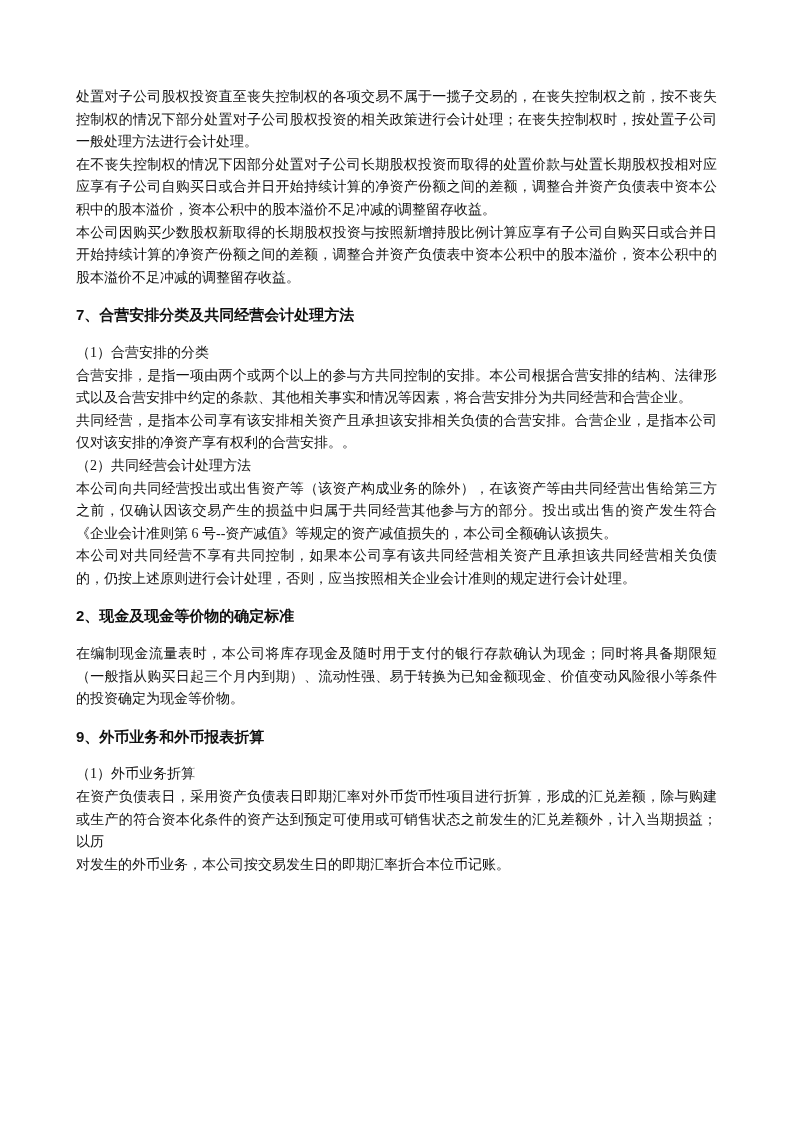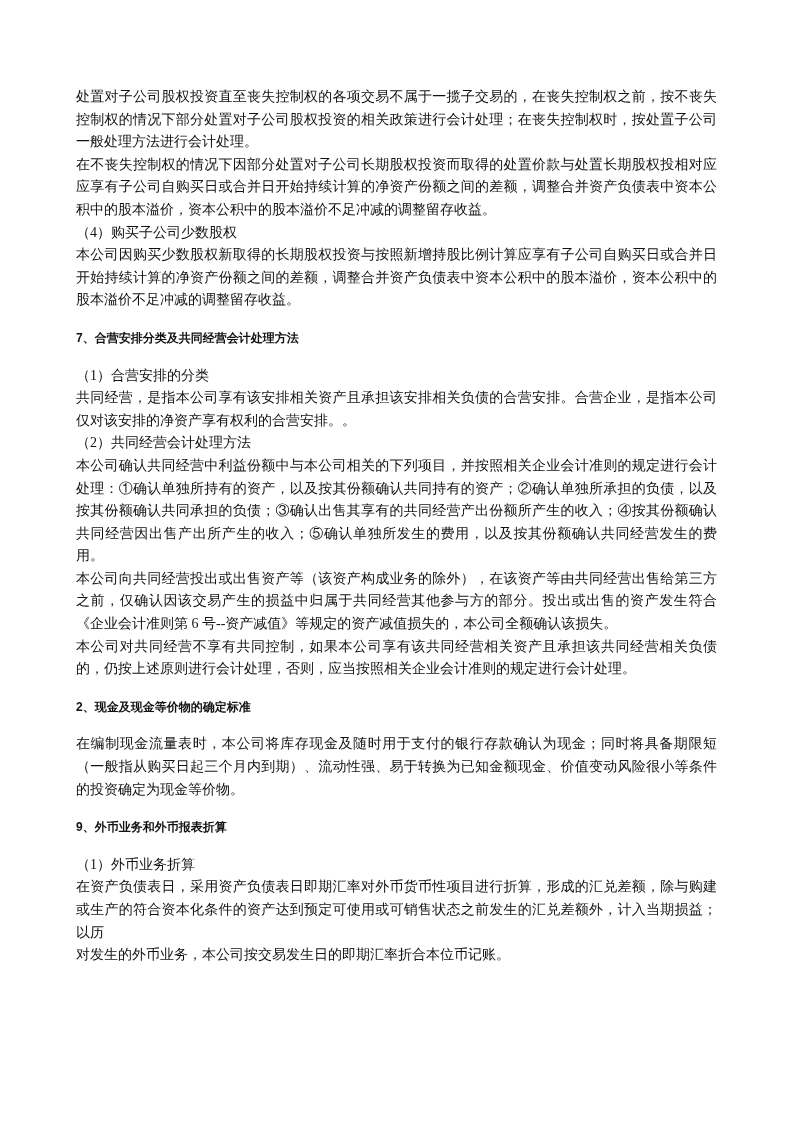--- a/index.html
+++ b/index.html
@@ -27,40 +27,39 @@
     line-height: 22.6px;
     text-align: justify;
     text-justify: inter-ideograph;
     word-break: break-all;
     color: #111111;
   }
   h2.heading {
     margin: 15px 0 15px 0;
     font-family: "Liberation Sans", "DejaVu Sans", sans-serif;
     font-weight: bold;
-    font-size: 12px;
+    font-size: 15px;
     line-height: 22.6px;
     text-align: left;
     color: #111111;
   }
 </style>
 </head>
 <body>
 
 <main class="page">
   <section class="content">
       <p class="paragraph">处置对子公司股权投资直至丧失控制权的各项交易不属于一揽子交易的，在丧失控制权之前，按不丧失控制权的情况下部分处置对子公司股权投资的相关政策进行会计处理；在丧失控制权时，按处置子公司一般处理方法进行会计处理。</p>
       <p class="paragraph">在不丧失控制权的情况下因部分处置对子公司长期股权投资而取得的处置价款与处置长期股权投相对应应享有子公司自购买日或合并日开始持续计算的净资产份额之间的差额，调整合并资产负债表中资本公积中的股本溢价，资本公积中的股本溢价不足冲减的调整留存收益。</p>
-      <p class="paragraph">（4）购买子公司少数股权</p>
       <p class="paragraph">本公司因购买少数股权新取得的长期股权投资与按照新增持股比例计算应享有子公司自购买日或合并日开始持续计算的净资产份额之间的差额，调整合并资产负债表中资本公积中的股本溢价，资本公积中的股本溢价不足冲减的调整留存收益。</p>
       <h2 class="heading">7、合营安排分类及共同经营会计处理方法</h2>
       <p class="paragraph">（1）合营安排的分类</p>
+      <p class="paragraph">合营安排，是指一项由两个或两个以上的参与方共同控制的安排。本公司根据合营安排的结构、法律形式以及合营安排中约定的条款、其他相关事实和情况等因素，将合营安排分为共同经营和合营企业。</p>
       <p class="paragraph">共同经营，是指本公司享有该安排相关资产且承担该安排相关负债的合营安排。合营企业，是指本公司仅对该安排的净资产享有权利的合营安排。。</p>
       <p class="paragraph">（2）共同经营会计处理方法</p>
-      <p class="paragraph">本公司确认共同经营中利益份额中与本公司相关的下列项目，并按照相关企业会计准则的规定进行会计处理：①确认单独所持有的资产，以及按其份额确认共同持有的资产；②确认单独所承担的负债，以及按其份额确认共同承担的负债；③确认出售其享有的共同经营产出份额所产生的收入；④按其份额确认共同经营因出售产出所产生的收入；⑤确认单独所发生的费用，以及按其份额确认共同经营发生的费用。</p>
       <p class="paragraph">本公司向共同经营投出或出售资产等（该资产构成业务的除外），在该资产等由共同经营出售给第三方之前，仅确认因该交易产生的损益中归属于共同经营其他参与方的部分。投出或出售的资产发生符合《企业会计准则第 6 号--资产减值》等规定的资产减值损失的，本公司全额确认该损失。</p>
       <p class="paragraph">本公司对共同经营不享有共同控制，如果本公司享有该共同经营相关资产且承担该共同经营相关负债的，仍按上述原则进行会计处理，否则，应当按照相关企业会计准则的规定进行会计处理。</p>
       <h2 class="heading">2、现金及现金等价物的确定标准</h2>
       <p class="paragraph">在编制现金流量表时，本公司将库存现金及随时用于支付的银行存款确认为现金；同时将具备期限短（一般指从购买日起三个月内到期）、流动性强、易于转换为已知金额现金、价值变动风险很小等条件的投资确定为现金等价物。</p>
       <h2 class="heading">9、外币业务和外币报表折算</h2>
       <p class="paragraph">（1）外币业务折算</p>
       <p class="paragraph">在资产负债表日，采用资产负债表日即期汇率对外币货币性项目进行折算，形成的汇兑差额，除与购建或生产的符合资本化条件的资产达到预定可使用或可销售状态之前发生的汇兑差额外，计入当期损益；以历</p>
       <p class="paragraph">对发生的外币业务，本公司按交易发生日的即期汇率折合本位币记账。</p>
     </section>
 </main>

